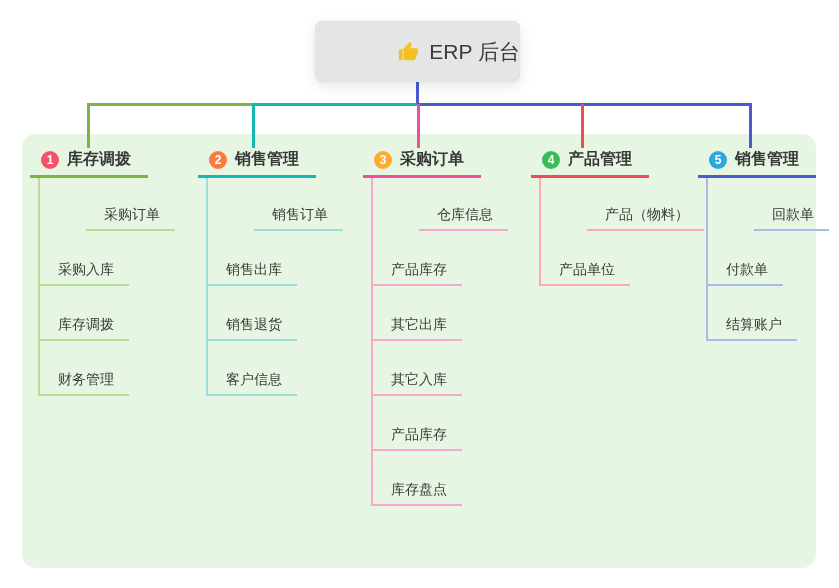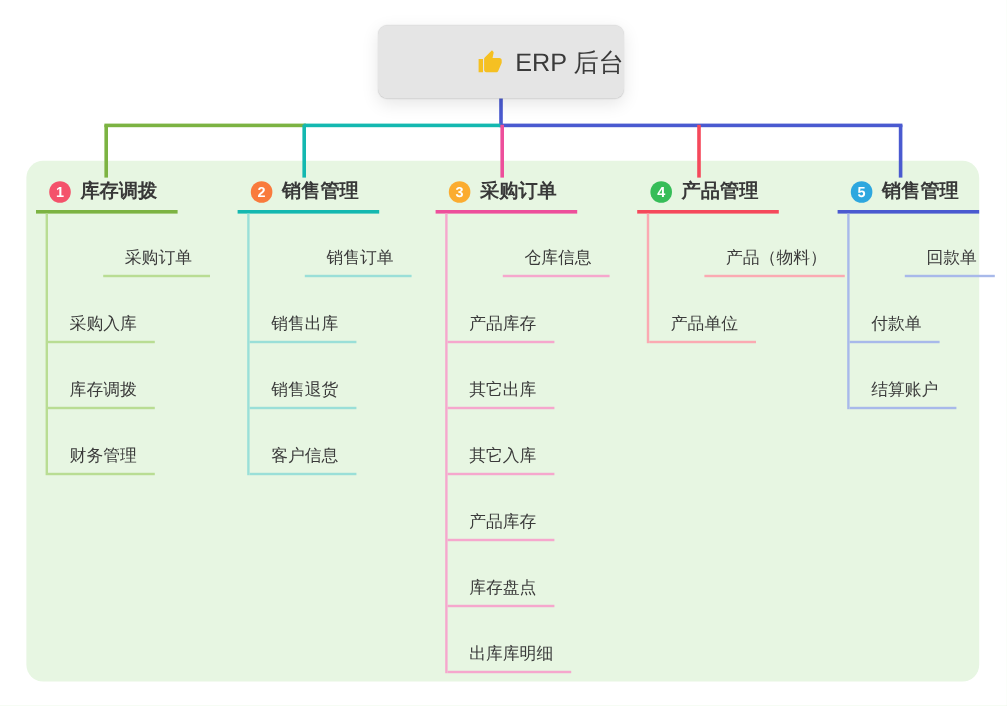--- a/index.html
+++ b/index.html
@@ -156,23 +156,20 @@
           </div>
           <div class="child">
             <span class="child-label">其它入库</span>
           </div>
           <div class="child">
             <span class="child-label">产品库存</span>
           </div>
           <div class="child">
             <span class="child-label">库存盘点</span>
           </div>
-          <div class="child">
-            <span class="child-label">出库库明细</span>
-          </div>
         </div>
       </div>
       <div class="branch" style="left: 531px; --c: #f5495b; --lc: #fbaab2;">
         <div class="branch-header">
           <span class="badge" style="background: rgb(54, 189, 88);">4</span>
           <span>产品管理</span>
         </div>
         <div class="children">
           <div class="child">
             <span class="child-label">产品（物料）</span>

